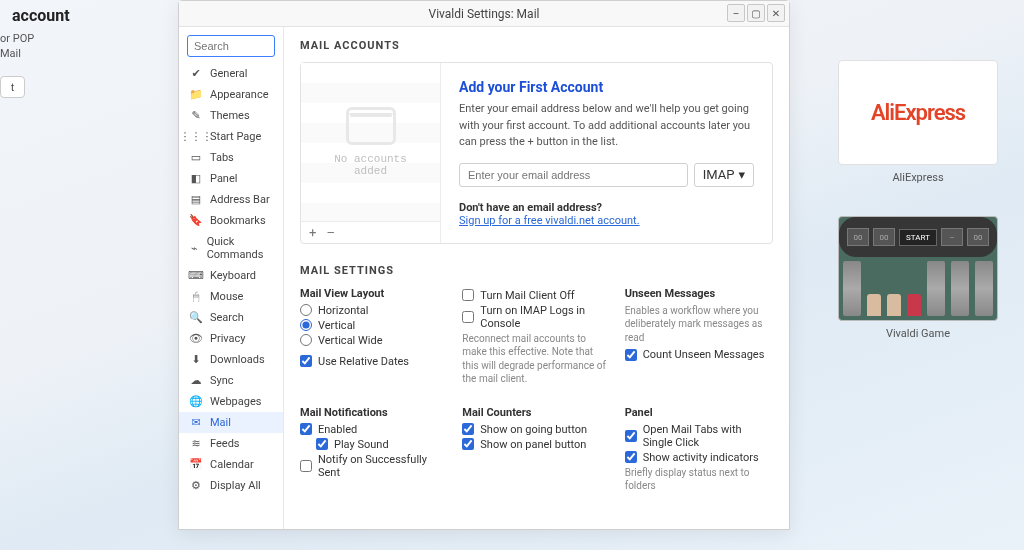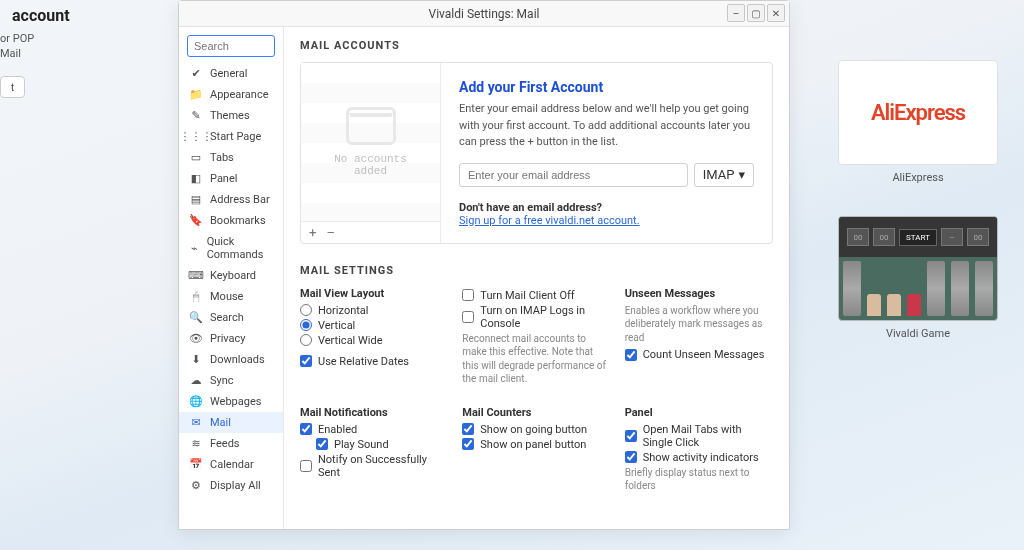--- a/index.html
+++ b/index.html
@@ -9,21 +9,21 @@
   .frag-left { position:absolute; left:0; top:0; width:90px; z-index:1; }
   .frag-title { font-weight:700; font-size:16px; color:#222; padding:6px 12px; }
   .frag-sub { font-size:11px; color:#555; line-height:1.4; margin-bottom:14px; }
   .frag-btn { background:#fff; border:1px solid #ccc; border-radius:4px; padding:4px 10px; font-size:11px; color:#444; }
   
   .tile { position:absolute; z-index:1; text-align:center; }
   .tile-card { width:160px; height:105px; background:#fff; border:1px solid #e0e0e0; border-radius:4px; display:flex; align-items:center; justify-content:center; }
   .ali { font-weight:600; font-size:22px; color:#e34327; letter-spacing:-1px; }
   .tile-label { font-size:11px; color:#555; margin-top:6px; }
   .game-card { width:160px; height:105px; border-radius:4px; overflow:hidden; border:1px solid #bbb; background:#4a6b5f; position:relative; }
-  .game-header { background:#363636; height:40px; display:flex; align-items:center; justify-content:center; gap:4px; }
+  .game-header { background:#363636; height:40px; display:flex; align-items:center; justify-content:center; gap:4px;border-radius:17px; }
   .hcell { width:22px; height:18px; background:#555; border:1px solid #777; color:#aaa; font-size:8px; display:flex; align-items:center; justify-content:center; }
   .startbtn { background:#232323; color:#fff; font-size:8px; padding:3px 6px; border:1px solid #666; }
   .game-body { position:absolute; bottom:0; left:0; right:0; height:65px; display:flex; align-items:flex-end; padding:4px; gap:6px; }
   .pipe { width:18px; height:55px; background:linear-gradient(#888,#aaa,#888); border-radius:2px; }
   .char { width:14px; height:22px; background:#d9bba0; border-radius:3px 3px 0 0; }
   .char.r { background:#c9384a; }
   
   .settings { position:absolute; left:178px; top:0; width:612px; height:530px; background:#fff; border:1px solid #cfcfcf; border-radius:4px 4px 0 0; z-index:5; display:flex; flex-direction:column; box-shadow:0 4px 20px rgba(0,0,0,0.08); }
   .titlebar { height:26px; border-bottom:1px solid #e2e2e2; display:flex; align-items:center; justify-content:center; position:relative; background:#f8f8f8; font-size:12px; color:#444; }
   .winbtns { position:absolute; right:4px; top:3px; display:flex; gap:2px; }

